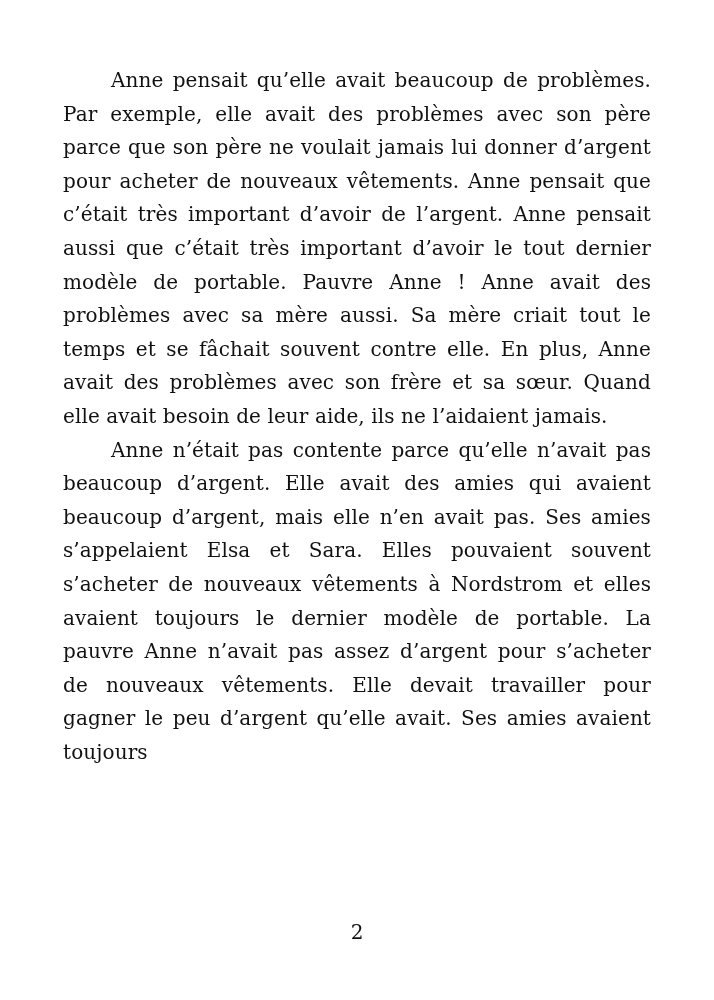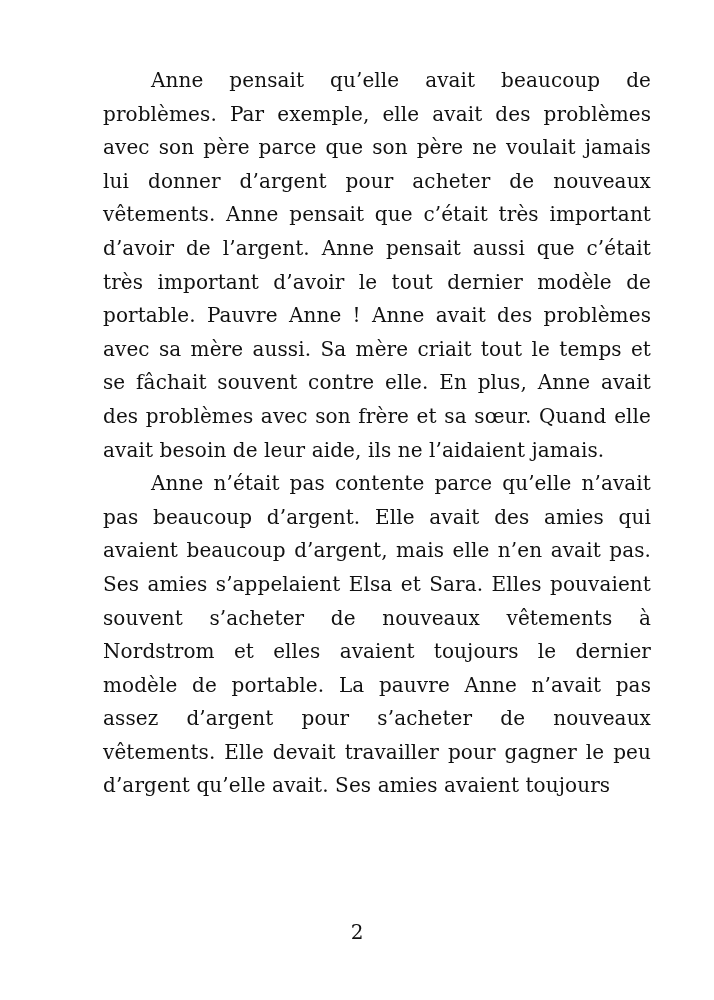--- a/index.html
+++ b/index.html
@@ -24,21 +24,20 @@
   .text-block p {
     margin: 0;
     font-size: 20px;
     line-height: 33.6px;
     text-align: justify;
     text-justify: inter-word;
     letter-spacing: 0.1px;
   }
   .text-block p.indent {
     text-indent: 48px;
-    margin-left: 40px;
   }
   .page-number {
     position: absolute;
     left: 0;
     right: 0;
     bottom: 56px;
     text-align: center;
     font-size: 20px;
     color: #111111;
   }

